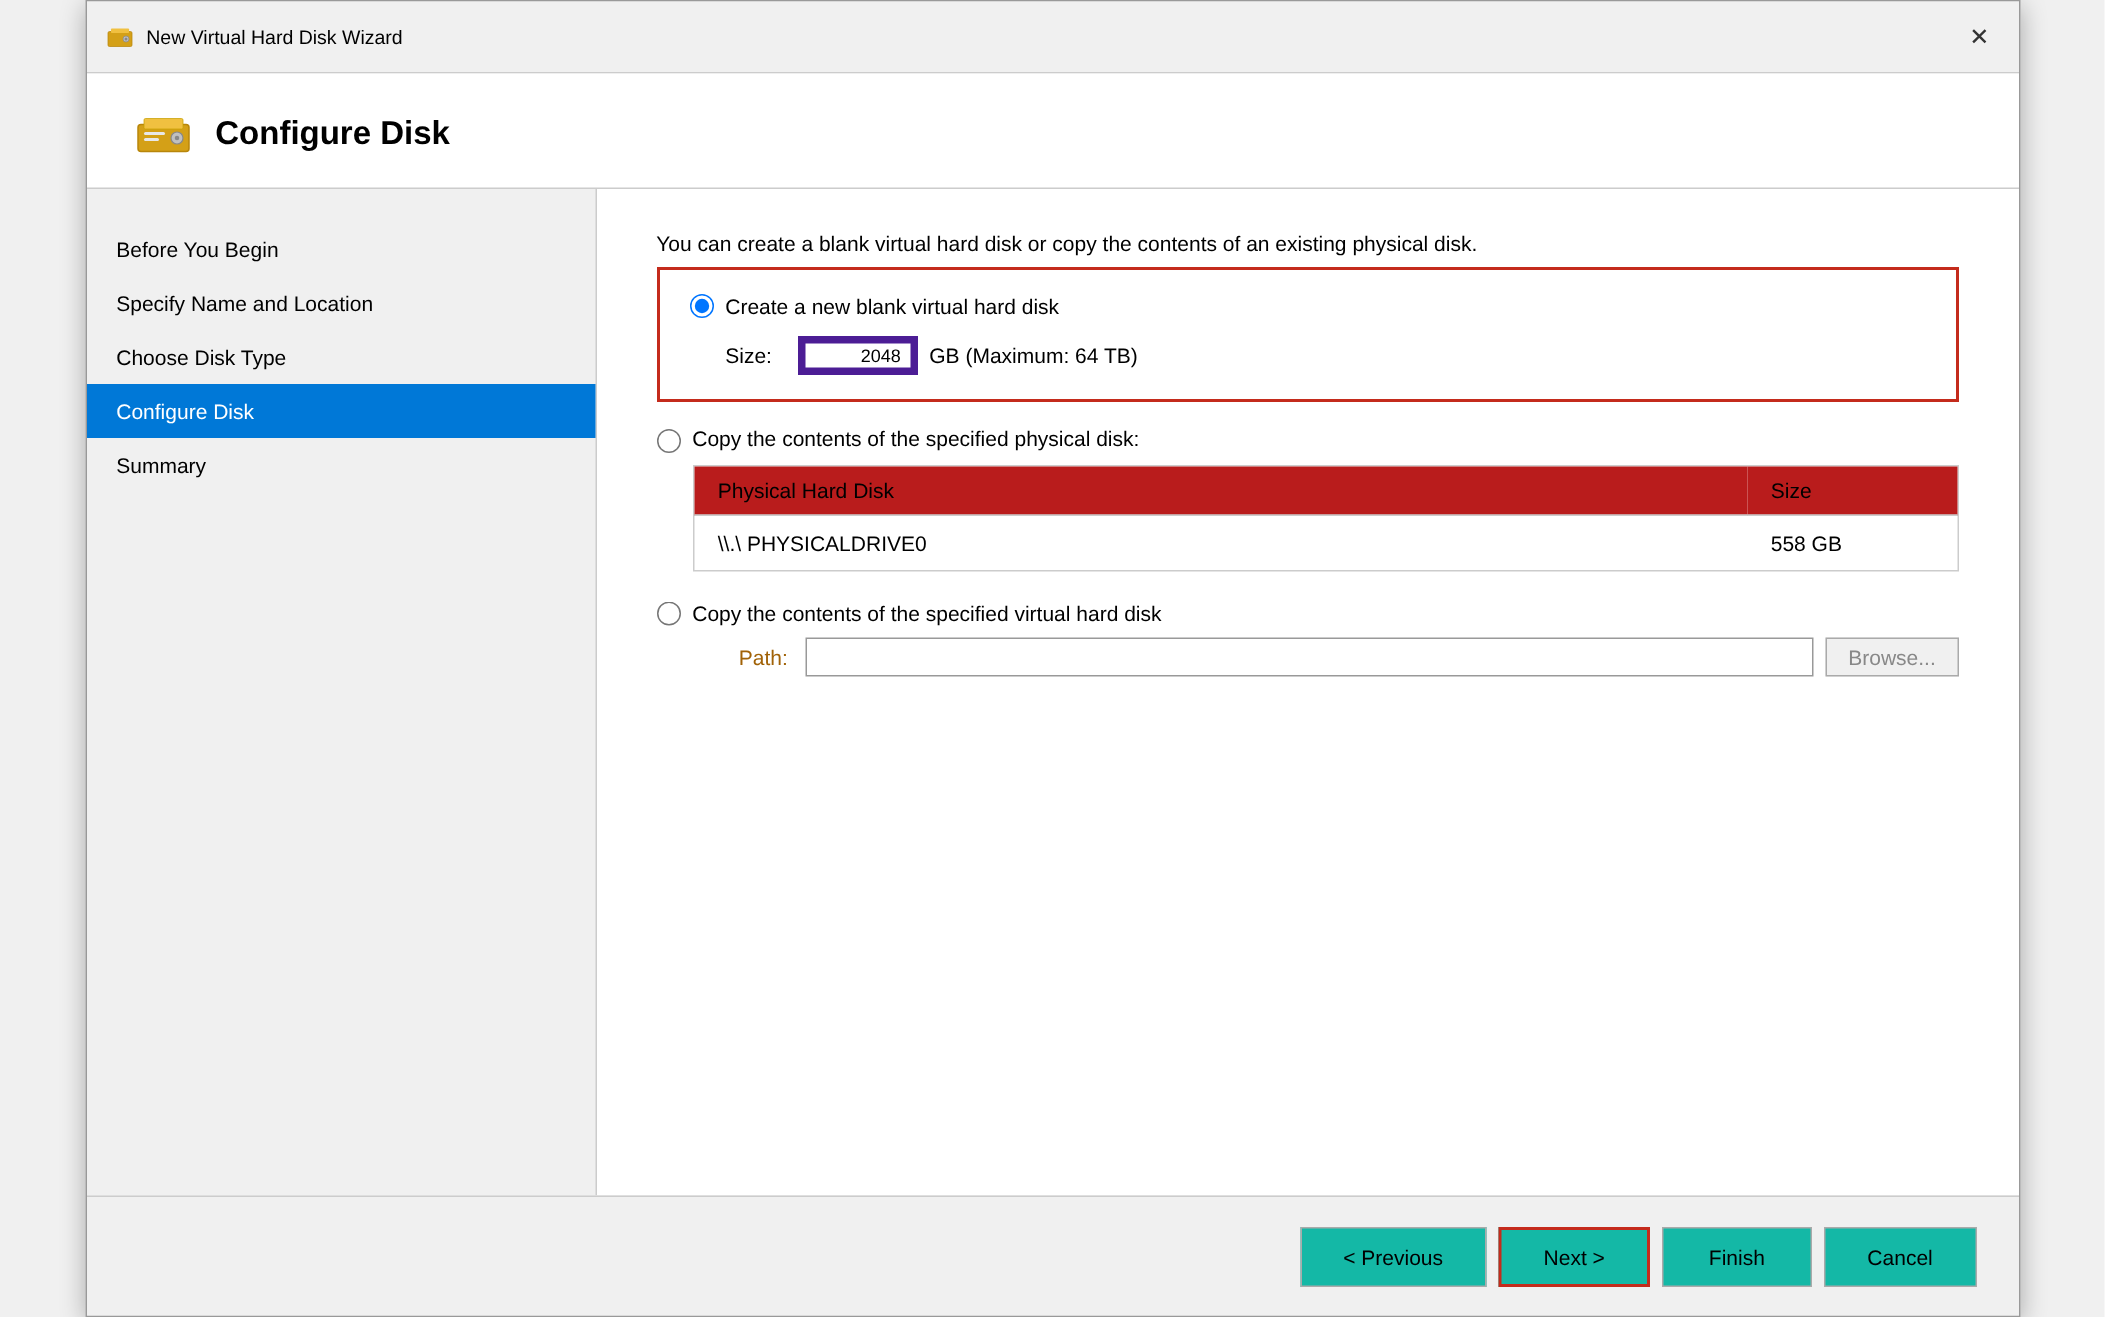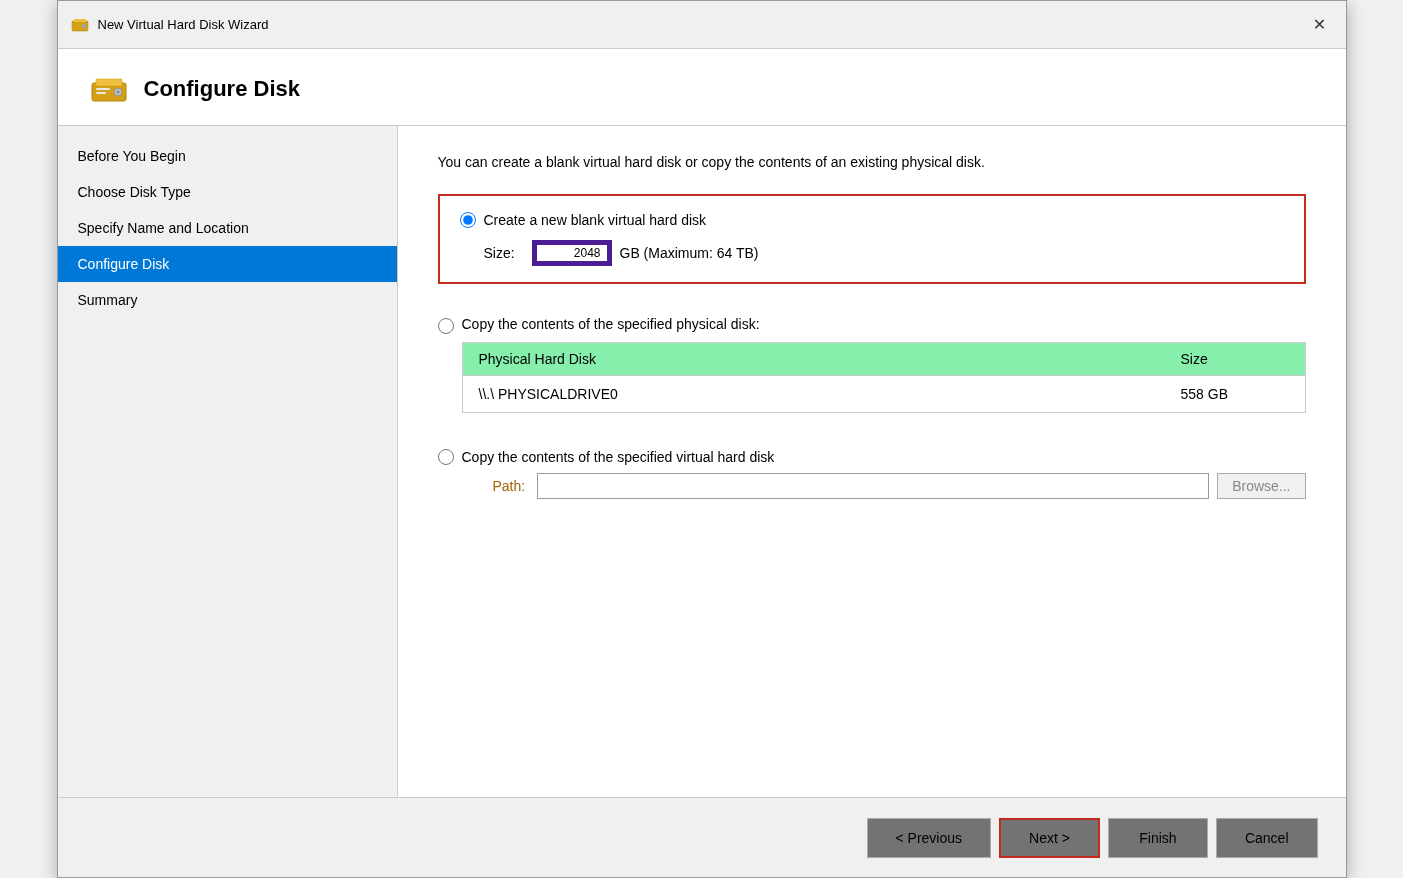--- a/index.html
+++ b/index.html
@@ -69,39 +69,39 @@
     }
     .content-area {
       display: flex;
       flex: 1;
       overflow: hidden;
     }
     .sidebar {
       width: 340px;
       background: #f0f0f0;
       border-right: 1px solid #ccc;
-      padding: 12px 0;
+      padding: 22px 0;
     }
     .sidebar-item {
       padding: 10px 20px;
       cursor: pointer;
       font-size: 14px;
       color: #000;
     }
     .sidebar-item.active {
       background: #0078d7;
       color: white;
     }
     .main-content {
       flex: 1;
       background: white;
       padding: 28px 40px;
       display: flex;
       flex-direction: column;
-      gap: 20px;
+      gap: 4px;
     }
     .description-text {
       font-size: 14px;
       color: #000;
       margin-bottom: 4px;
     }
     .option-block {
       border: 2px solid #c42b1c;
       padding: 16px 20px;
       background: white;
@@ -158,21 +158,21 @@
       margin-left: 24px;
       border: 1px solid #ccc;
       background: white;
       margin-top: 8px;
     }
     .disk-table {
       width: 100%;
       border-collapse: collapse;
     }
     .disk-table th {
-      background: #86efac;
+      background: #b91c1c;
       padding: 8px 16px;
       text-align: left;
       font-weight: normal;
       border-bottom: 1px solid #ccc;
       font-size: 14px;
     }
     .disk-table th.size-col {
       width: 140px;
       margin-top: 12px;
     }
@@ -232,21 +232,21 @@
       display: flex;
       align-items: center;
       justify-content: flex-end;
       padding: 0 28px;
       gap: 8px;
     }
     .footer-btn {
       padding: 8px 28px;
       font-size: 14px;
       border: 1px solid #aaa;
-      background: #737373;
+      background: #14b8a6;
       cursor: pointer;
       min-width: 100px;
       height: 40px;
     }
     .footer-btn.next-btn {
       border: 2px solid #c42b1c;
     }
     .footer-btn:disabled {
       color: #999;
       cursor: default;
@@ -285,22 +285,22 @@
       <rect x="6" y="15" width="14" height="2" rx="1" fill="#e8e8e8"></rect>
       <rect x="6" y="19" width="10" height="2" rx="1" fill="#e8e8e8"></rect>
     </svg>
     <span class="header-title">Configure Disk</span>
   </div>
 
   <div class="content-area">
 
     <div class="sidebar">
       <div class="sidebar-item">Before You Begin</div>
+      <div class="sidebar-item">Specify Name and Location</div>
       <div class="sidebar-item">Choose Disk Type</div>
-      <div class="sidebar-item">Specify Name and Location</div>
       <div class="sidebar-item active">Configure Disk</div>
       <div class="sidebar-item">Summary</div>
     </div>
 
     <div class="main-content">
       <p class="description-text">You can create a blank virtual hard disk or copy the contents of an existing physical disk.</p>
 
       <div class="option-block">
         <div class="radio-row">
           <input type="radio" name="disk-option" checked="" id="opt1" style="">

